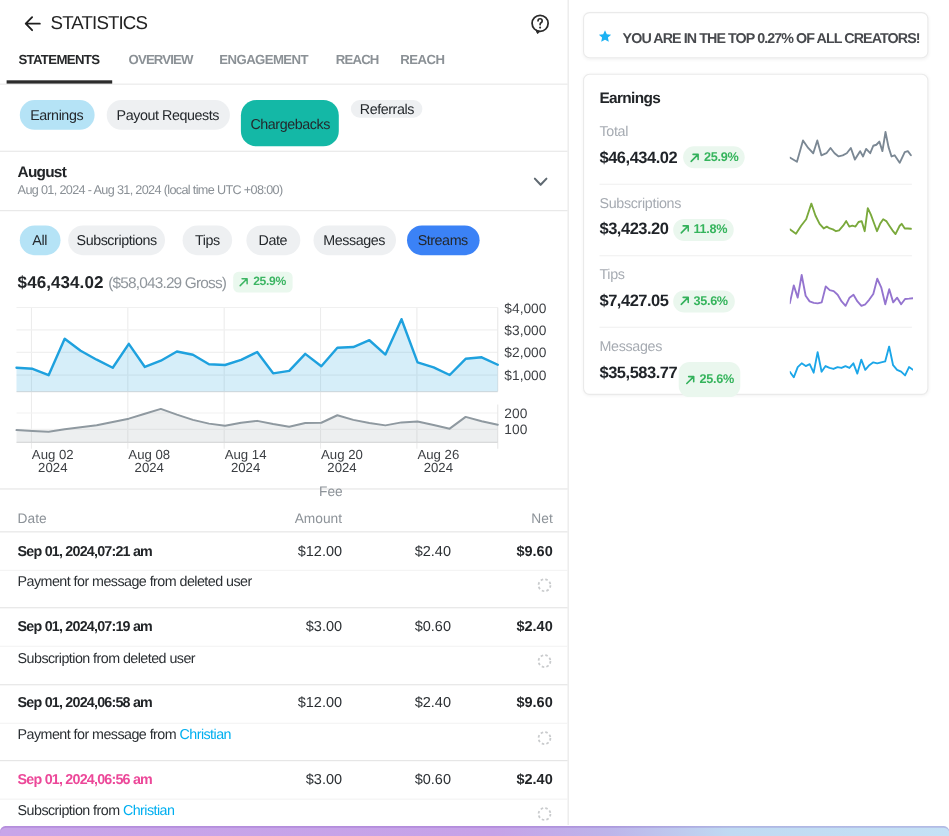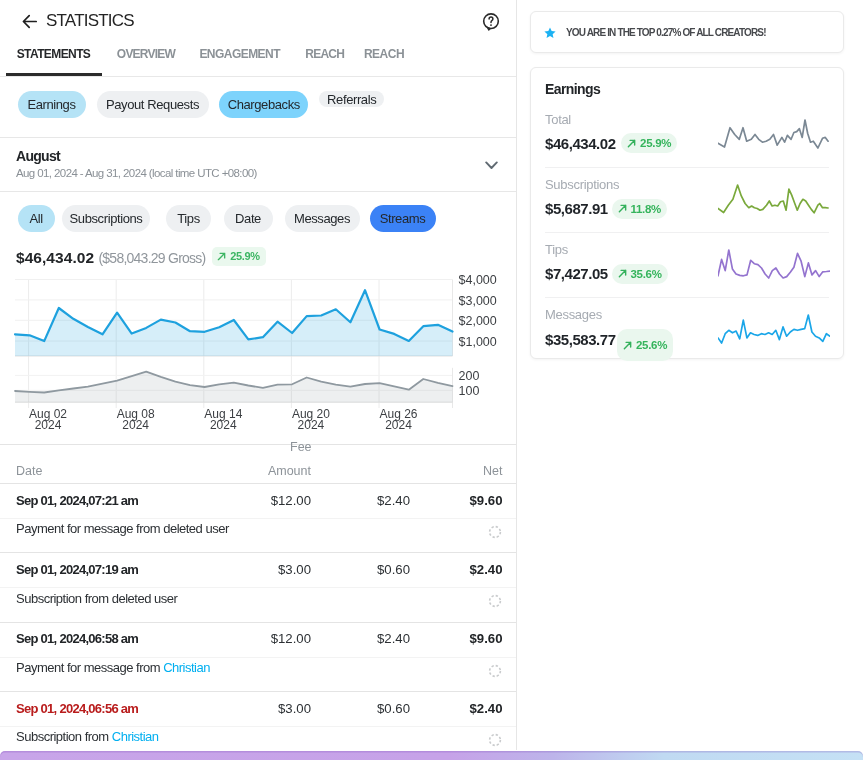--- a/index.html
+++ b/index.html
@@ -21,21 +21,21 @@
 <div style="position:absolute;left:53.5px;top:47px;transform:translateX(-50%);font-size:12px;font-weight:bold;letter-spacing:-0.6px;color:#26282a;white-space:nowrap">STATEMENTS</div>
 <div style="position:absolute;left:146px;top:47px;transform:translateX(-50%);font-size:12px;font-weight:bold;letter-spacing:-0.76px;color:#8b9196;white-space:nowrap">OVERVIEW</div>
 <div style="position:absolute;left:239.7px;top:47px;transform:translateX(-50%);font-size:12px;font-weight:bold;letter-spacing:-0.54px;color:#8b9196;white-space:nowrap">ENGAGEMENT</div>
 <div style="position:absolute;left:324.7px;top:47px;transform:translateX(-50%);font-size:12px;font-weight:bold;letter-spacing:-0.74px;color:#8b9196;white-space:nowrap">REACH</div>
 <div style="position:absolute;left:384px;top:47px;transform:translateX(-50%);font-size:12px;font-weight:bold;letter-spacing:-0.5px;color:#8b9196;white-space:nowrap">REACH</div>
 <div style="position:absolute;left:0;top:75.8px;width:516px;height:1px;background:#e8e8e8"></div>
 <div style="position:absolute;left:5.6px;top:72.8px;width:96.7px;height:3.2px;background:#2c2c2c"></div>
 
 <div style="position:absolute;left:17.5px;top:91px;width:68px;height:27px;background:#b5e3f6;border-radius:14px;font-size:13px;color:#24282c;display:flex;align-items:center;justify-content:center;white-space:nowrap;letter-spacing:-0.4px">Earnings</div>
 <div style="position:absolute;left:96.5px;top:91px;width:112px;height:27px;background:#eef0f2;border-radius:14px;font-size:13px;color:#24282c;display:flex;align-items:center;justify-content:center;white-space:nowrap;letter-spacing:-0.4px">Payout Requests</div>
-<div style="position:absolute;left:219.3px;top:91px;width:89px;height:27px;background:#7dd3fc;border-radius:14px;font-size:13px;color:#24282c;display:flex;align-items:center;justify-content:center;white-space:nowrap;letter-spacing:-0.4px">Chargebacks</div>
+<div style="position:absolute;left:219.3px;top:91px;width:89px;height:42px;background:#14b8a6;border-radius:14px;font-size:13px;color:#24282c;display:flex;align-items:center;justify-content:center;white-space:nowrap;letter-spacing:-0.4px">Chargebacks</div>
 <div style="position:absolute;left:319.2px;top:91px;width:65px;height:16px;background:#eef0f2;border-radius:14px;font-size:13px;color:#24282c;display:flex;align-items:center;justify-content:center;white-space:nowrap;letter-spacing:-0.4px">Referrals</div>
 
 <div style="position:absolute;left:0;top:137px;width:516px;height:1px;background:#e7e7e7"></div>
 
 <div style="position:absolute;left:16px;top:148px;font-size:14px;font-weight:bold;letter-spacing:-0.7px;color:#222528">August</div>
 <div style="position:absolute;left:16px;top:166.5px;font-size:11.5px;letter-spacing:-0.6px;color:#8a9096">Aug 01, 2024 - Aug 31, 2024 (local time UTC +08:00)</div>
 <svg style="position:absolute;left:485px;top:161px" width="13" height="9" viewBox="0 0 13 9">
     <path d="M1.2 1.4 L6.5 7 L11.8 1.4" fill="none" stroke="#606a72" stroke-width="1.9" stroke-linecap="round" stroke-linejoin="round"></path>
   </svg>
 <div style="position:absolute;left:0;top:190.5px;width:516px;height:1px;background:#e7e7e7"></div>
@@ -119,46 +119,46 @@
 <div style="position:absolute;left:16px;top:631.4px;font-size:13px;font-weight:bold;letter-spacing:-0.72px;color:#222528;white-space:nowrap">Sep 01, 2024,06:58 am</div>
 <div style="position:absolute;left:191px;top:631.4px;width:120px;text-align:right;font-size:13.2px;color:#2c3034">$12.00</div>
 <div style="position:absolute;left:290px;top:631.4px;width:120px;text-align:right;font-size:13.2px;color:#2c3034">$2.40</div>
 <div style="position:absolute;left:382.5px;top:631.4px;width:120px;text-align:right;font-size:13.2px;font-weight:bold;color:#222528">$9.60</div>
 <div style="position:absolute;left:0;top:656.5px;width:516px;height:1px;background:#f3f3f3"></div>
 <div style="position:absolute;left:16px;top:660.0px;font-size:13px;letter-spacing:-0.5px;color:#2c3034;white-space:nowrap">Payment for message from <span style="color:#00aff0">Christian</span></div>
 <svg style="position:absolute;left:488px;top:663.5px" width="14" height="14" viewBox="0 0 14 14">
     <circle cx="7" cy="7" r="5.4" fill="none" stroke="#c9cbcd" stroke-width="1.6" stroke-dasharray="2.3 1.95"></circle>
   </svg>
 <div style="position:absolute;left:0;top:691.2px;width:516px;height:1px;background:#e4e4e4"></div>
-<div style="position:absolute;left:16px;top:700.8px;font-size:13px;font-weight:bold;letter-spacing:-0.72px;color:#b91c1c;white-space:nowrap">Sep 01, 2024,06:56 am</div>
+<div style="position:absolute;left:16px;top:700.8px;font-size:13px;font-weight:bold;letter-spacing:-0.72px;color:#ec4899;white-space:nowrap">Sep 01, 2024,06:56 am</div>
 <div style="position:absolute;left:191px;top:700.8px;width:120px;text-align:right;font-size:13.2px;color:#2c3034">$3.00</div>
 <div style="position:absolute;left:290px;top:700.8px;width:120px;text-align:right;font-size:13.2px;color:#2c3034">$0.60</div>
 <div style="position:absolute;left:382.5px;top:700.8px;width:120px;text-align:right;font-size:13.2px;font-weight:bold;color:#222528">$2.40</div>
 <div style="position:absolute;left:0;top:725.9px;width:516px;height:1px;background:#f3f3f3"></div>
 <div style="position:absolute;left:16px;top:729.4px;font-size:13px;letter-spacing:-0.5px;color:#2c3034;white-space:nowrap">Subscription from <span style="color:#00aff0">Christian</span></div>
 <svg style="position:absolute;left:488px;top:732.9000000000001px" width="14" height="14" viewBox="0 0 14 14">
     <circle cx="7" cy="7" r="5.4" fill="none" stroke="#c9cbcd" stroke-width="1.6" stroke-dasharray="2.3 1.95"></circle>
   </svg>
 
 <div style="position:absolute;left:530px;top:11px;width:314px;height:42px;background:#fff;border:1px solid #eaeaea;border-radius:6px;box-shadow:0 1px 3px rgba(0,0,0,0.05)"></div>
 <svg style="position:absolute;left:544px;top:27px" width="12" height="12" viewBox="0 0 24 24">
     <path d="M12 0.8 L15.3 8.1 L23.2 9 L17.3 14.3 L18.9 22.1 L12 18.2 L5.1 22.1 L6.7 14.3 L0.8 9 L8.7 8.1 Z" fill="#1cb2f3"></path>
   </svg>
-<div style="position:absolute;left:566px;top:26.5px;font-size:10px;font-weight:bold;letter-spacing:-0.85px;color:#47494d;white-space:nowrap">YOU ARE IN THE TOP 0.27% OF ALL CREATORS!</div>
+<div style="position:absolute;left:566px;top:26.5px;font-size:13px;font-weight:bold;letter-spacing:-0.85px;color:#47494d;white-space:nowrap">YOU ARE IN THE TOP 0.27% OF ALL CREATORS!</div>
 
 <div style="position:absolute;left:530px;top:67px;width:314px;height:292px;background:#fff;border:1px solid #eaeaea;border-radius:6px;box-shadow:0 1px 3px rgba(0,0,0,0.05)"></div>
 <div style="position:absolute;left:545px;top:81px;font-size:14px;font-weight:bold;letter-spacing:-0.6px;color:#222528">Earnings</div>
 <div style="position:absolute;left:545px;top:111.5px;font-size:13px;letter-spacing:-0.3px;color:#a6abb2">Total</div>
 <div style="position:absolute;left:545px;top:134.8px;font-size:15px;font-weight:bold;letter-spacing:-0.45px;line-height:17px;color:#1f2328;white-space:nowrap">$46,434.02</div>
 <div style="position:absolute;left:621.1px;top:133.3px;height:20px;display:flex;align-items:center;background:#eaf7ee;border-radius:10px;padding:0 6px;font-size:11.5px;font-weight:bold;letter-spacing:-0.3px;color:#35b45c"><svg width="9" height="9" viewBox="0 0 10 10" style="margin-right:4px">
       <path d="M1.5 8.5 L8.5 1.5 M3.4 1.5 H8.5 V6.6" fill="none" stroke="#34b15c" stroke-width="1.6" stroke-linecap="round" stroke-linejoin="round"></path>
     </svg>25.9%</div>
 <div style="position:absolute;left:545px;top:166.8px;width:284px;height:1px;background:#f0f0f1"></div>
 <div style="position:absolute;left:545px;top:176.8px;font-size:13px;letter-spacing:-0.3px;color:#a6abb2">Subscriptions</div>
-<div style="position:absolute;left:545px;top:200.1px;font-size:15px;font-weight:bold;letter-spacing:-0.45px;line-height:17px;color:#1f2328;white-space:nowrap">$5,687.91</div>
+<div style="position:absolute;left:545px;top:200.1px;font-size:15px;font-weight:bold;letter-spacing:-0.45px;line-height:17px;color:#1f2328;white-space:nowrap">$3,423.20</div>
 <div style="position:absolute;left:611.5px;top:198.6px;height:20px;display:flex;align-items:center;background:#eaf7ee;border-radius:10px;padding:0 6px;font-size:11.5px;font-weight:bold;letter-spacing:-0.3px;color:#35b45c"><svg width="9" height="9" viewBox="0 0 10 10" style="margin-right:4px">
       <path d="M1.5 8.5 L8.5 1.5 M3.4 1.5 H8.5 V6.6" fill="none" stroke="#34b15c" stroke-width="1.6" stroke-linecap="round" stroke-linejoin="round"></path>
     </svg>11.8%</div>
 <div style="position:absolute;left:545px;top:232.1px;width:284px;height:1px;background:#f0f0f1"></div>
 <div style="position:absolute;left:545px;top:242.1px;font-size:13px;letter-spacing:-0.3px;color:#a6abb2">Tips</div>
 <div style="position:absolute;left:545px;top:265.4px;font-size:15px;font-weight:bold;letter-spacing:-0.45px;line-height:17px;color:#1f2328;white-space:nowrap">$7,427.05</div>
 <div style="position:absolute;left:611.5px;top:263.9px;height:20px;display:flex;align-items:center;background:#eaf7ee;border-radius:10px;padding:0 6px;font-size:11.5px;font-weight:bold;letter-spacing:-0.3px;color:#35b45c"><svg width="9" height="9" viewBox="0 0 10 10" style="margin-right:4px">
       <path d="M1.5 8.5 L8.5 1.5 M3.4 1.5 H8.5 V6.6" fill="none" stroke="#34b15c" stroke-width="1.6" stroke-linecap="round" stroke-linejoin="round"></path>
     </svg>35.6%</div>
 <div style="position:absolute;left:545px;top:297.4px;width:284px;height:1px;background:#f0f0f1"></div>

